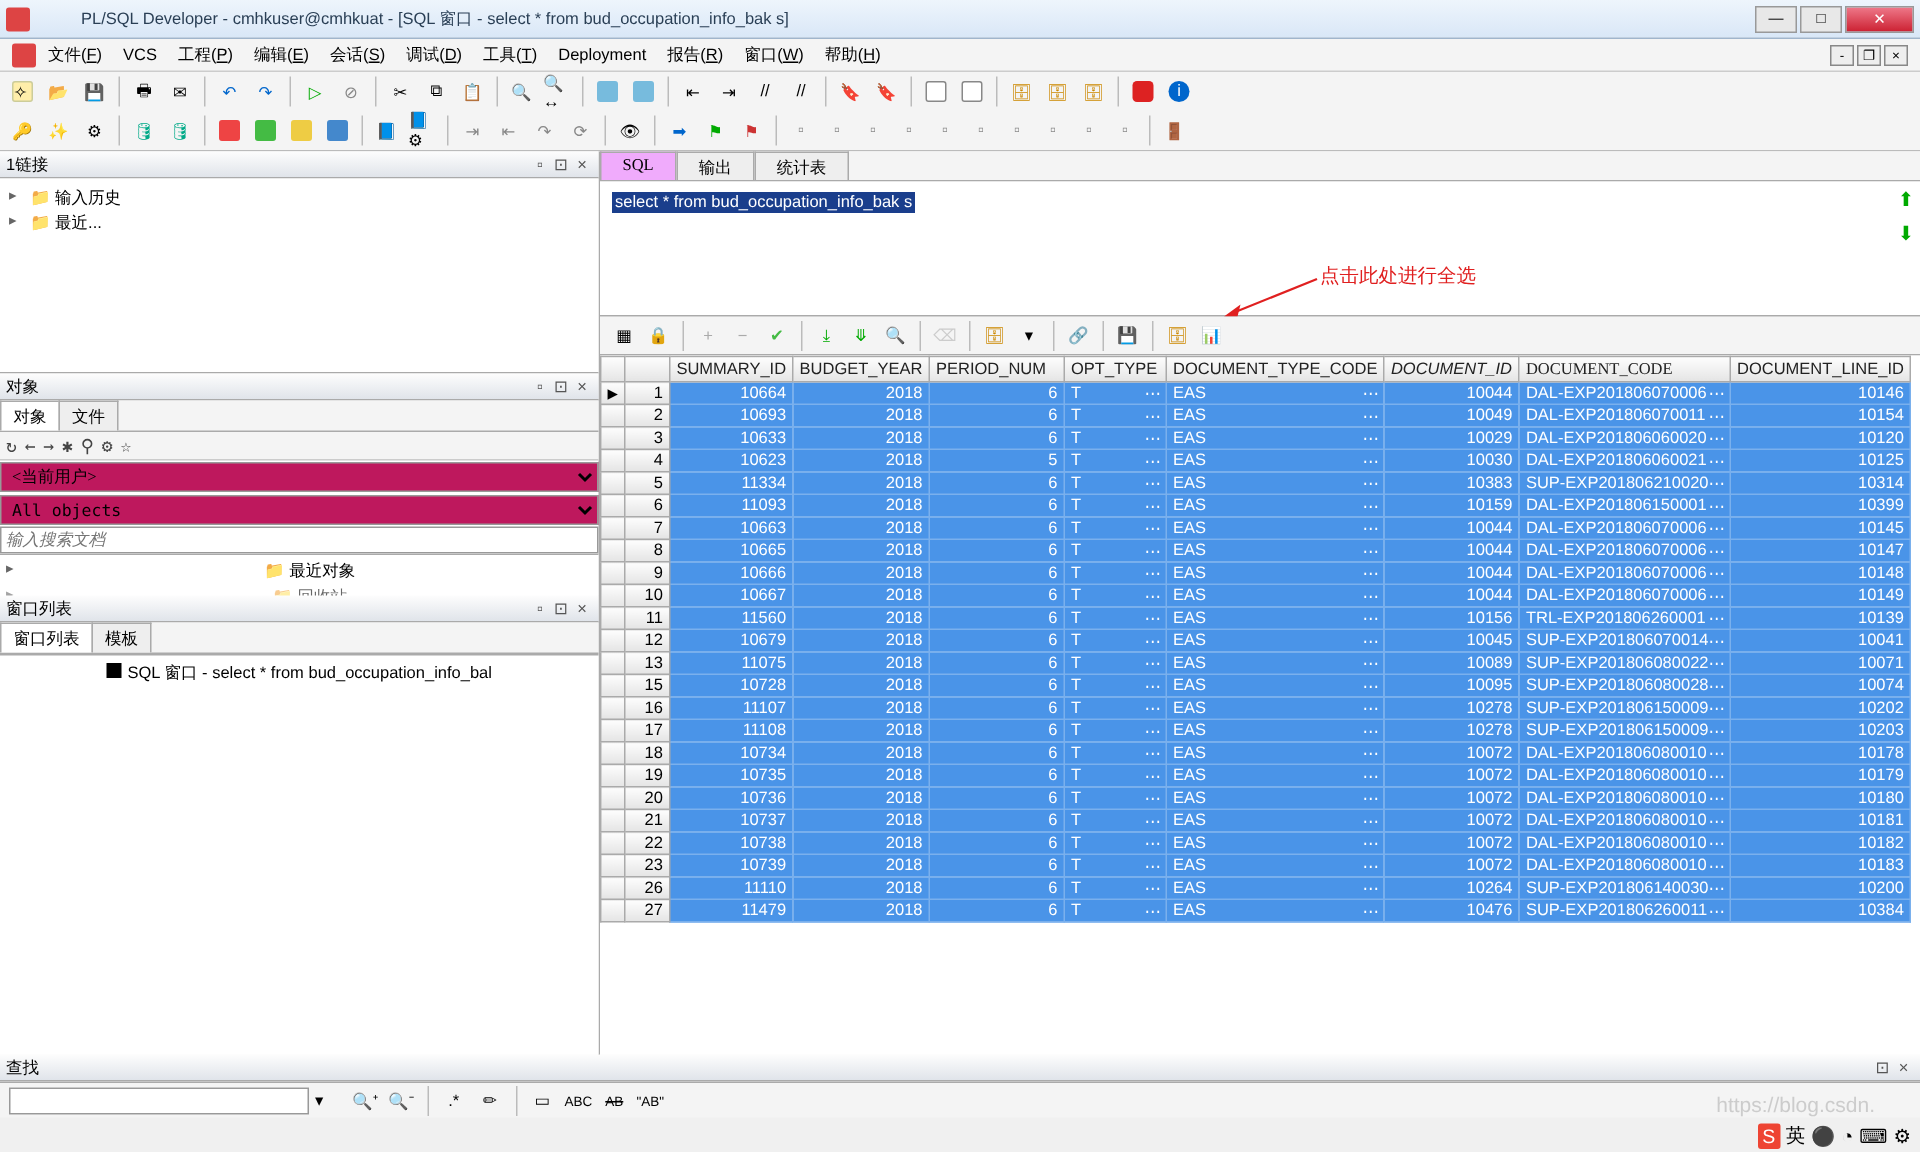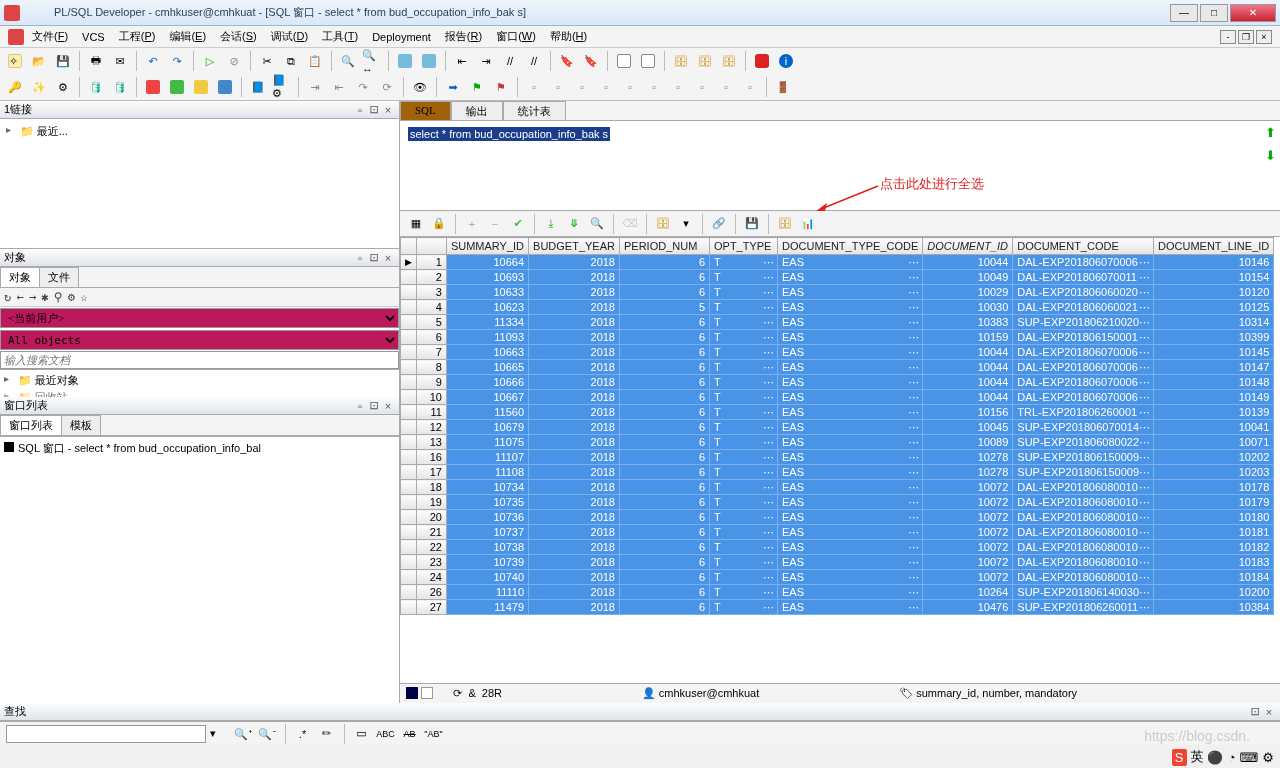--- a/index.html
+++ b/index.html
@@ -43,25 +43,25 @@
 
 .obj-tabs { display: flex; background: #f4f4f4; border-bottom: 1px solid #aaa; font-family: SimSun, monospace; }
 .obj-tab { padding: 2px 8px; border: 1px solid #aaa; border-bottom: none; background: #fff; margin-right: -1px; }
 .obj-tab.inactive { background: #eee; }
 
 .obj-toolbar { background: #f4f4f4; padding: 2px 4px; font-size: 12px; color: #444; border-bottom: 1px solid #ccc; font-family: monospace; letter-spacing: -1px; }
 .obj-combo { display: block; width: 100%; height: 20px; border: 1px solid #999; background: #be185d; font-family: SimSun; padding: 0 3px; margin: 1px 0; }
 
 .search-input { width: 100%; border: 1px solid #999; height: 18px; font-style: italic; color: #888; padding: 0 3px; font-family: SimSun; }
 
-.list-area { flex: 1; background: #fff; border-top: 1px solid #aaa; overflow: hidden; font-family: SimSun, monospace; font-size: 12px; padding: 2px 4px; }
+.list-area { flex: 1; background: #fff; border-top: 1px solid #aaa; overflow: hidden; font-family: SimSun, monospace; font-size: 12px; padding: 2px 4px; text-align: center; }
 
 
 .sql-tabs { display: flex; background: #f4f4f4; border-bottom: 1px solid #aaa; height: 20px; }
-.sql-tab { padding: 2px 14px; border: 1px solid #aaa; border-bottom: none; background: #a16207; font-family: SimSun; }
+.sql-tab { padding: 2px 14px; border: 1px solid #aaa; border-bottom: none; background: #f0abfc; font-family: SimSun; }
 .sql-tab.inactive { background: #eee; }
 
 .sql-editor { height: 90px; background: #fff; padding: 6px 8px; font-family: "Courier New", monospace; font-size: 13px; position: relative; border-bottom: 1px solid #aaa; }
 .sql-text { background: #1a3e8c; color: #fff; padding: 1px 2px; display: inline-block; }
 .annotation { position: absolute; left: 480px; top: 54px; color: #e02020; font-family: SimSun; font-size: 13px; }
 .arrow-svg { position: absolute; left: 413px; top: 30px; }
 .nav-arrows { position: absolute; right: 4px; top: 4px; }
 .nav-arrows div { color: #0a0; font-size: 13px; margin-bottom: 8px; cursor: default; }
 
 .grid-toolbar { background: #f4f4f4; height: 26px; border-bottom: 1px solid #aaa; display: flex; align-items: center; padding: 2px 6px; gap: 3px; }
@@ -237,20 +237,21 @@
 
   <div class="left-pane">
     <div class="panel-hdr">
       <span>1链接</span>
       <span class="spacer"></span>
       <span class="pbtn">▫</span>
       <span class="pbtn">⊡</span>
       <span class="pbtn">×</span>
     </div>
     <div class="tree">
+      <div class="tree-item"><span class="folder">📁</span><span>输入历史</span></div>
       <div class="tree-item"><span class="folder">📁</span><span>最近...</span></div>
     </div>
 
     <div class="panel-hdr">
       <span>对象</span>
       <span class="spacer"></span>
       <span class="pbtn">▫</span>
       <span class="pbtn">⊡</span>
       <span class="pbtn">×</span>
     </div>
@@ -332,21 +333,21 @@
         <thead>
             <tr id="grid-header">
               <th style="width:14px"></th>
               <th style="width:30px"></th>
               <th style="min-width: 82px;">SUMMARY_ID</th>
               <th style="min-width: 90px;">BUDGET_YEAR</th>
               <th style="min-width: 90px;">PERIOD_NUM</th>
               <th style="min-width: 68px;">OPT_TYPE</th>
               <th style="min-width: 128px;">DOCUMENT_TYPE_CODE</th>
               <th style="min-width: 90px; font-style: italic;">DOCUMENT_ID</th>
-              <th style="min-width: 136px;">DOCUMENT_CODE</th>
+              <th style="min-width: 136px; font-family: Liberation Serif, serif;">DOCUMENT_CODE</th>
               <th style="min-width: 112px;">DOCUMENT_LINE_ID</th>
             </tr>
           </thead>
         <tbody id="grid-body">
             <tr>
               <td class="indicator">▶</td>
               <td class="rownum">1</td>
               <td class="num">10664</td>
               <td class="num">2018</td>
               <td class="num">6</td>
@@ -495,20 +496,32 @@
               <td class="num">2018</td>
               <td class="num">6</td>
               <td class="txt">T<span class="dots">⋯</span></td>
               <td class="txt">EAS<span class="dots">⋯</span></td>
               <td class="num">10089</td>
               <td class="txt">SUP-EXP201806080022<span class="dots">⋯</span></td>
               <td class="num">10071</td>
             </tr>
             <tr>
               <td class="indicator"></td>
+              <td class="rownum">15</td>
+              <td class="num">10728</td>
+              <td class="num">2018</td>
+              <td class="num">6</td>
+              <td class="txt">T<span class="dots">⋯</span></td>
+              <td class="txt">EAS<span class="dots">⋯</span></td>
+              <td class="num">10095</td>
+              <td class="txt">SUP-EXP201806080028<span class="dots">⋯</span></td>
+              <td class="num">10074</td>
+            </tr>
+            <tr>
+              <td class="indicator"></td>
               <td class="rownum">16</td>
               <td class="num">11107</td>
               <td class="num">2018</td>
               <td class="num">6</td>
               <td class="txt">T<span class="dots">⋯</span></td>
               <td class="txt">EAS<span class="dots">⋯</span></td>
               <td class="num">10278</td>
               <td class="txt">SUP-EXP201806150009<span class="dots">⋯</span></td>
               <td class="num">10202</td>
             </tr>
@@ -591,32 +604,20 @@
               <td class="num">2018</td>
               <td class="num">6</td>
               <td class="txt">T<span class="dots">⋯</span></td>
               <td class="txt">EAS<span class="dots">⋯</span></td>
               <td class="num">10072</td>
               <td class="txt">DAL-EXP201806080010<span class="dots">⋯</span></td>
               <td class="num">10183</td>
             </tr>
             <tr>
               <td class="indicator"></td>
-              <td class="rownum">24</td>
-              <td class="num">10740</td>
-              <td class="num">2018</td>
-              <td class="num">6</td>
-              <td class="txt">T<span class="dots">⋯</span></td>
-              <td class="txt">EAS<span class="dots">⋯</span></td>
-              <td class="num">10072</td>
-              <td class="txt">DAL-EXP201806080010<span class="dots">⋯</span></td>
-              <td class="num">10184</td>
-            </tr>
-            <tr>
-              <td class="indicator"></td>
               <td class="rownum">26</td>
               <td class="num">11110</td>
               <td class="num">2018</td>
               <td class="num">6</td>
               <td class="txt">T<span class="dots">⋯</span></td>
               <td class="txt">EAS<span class="dots">⋯</span></td>
               <td class="num">10264</td>
               <td class="txt">SUP-EXP201806140030<span class="dots">⋯</span></td>
               <td class="num">10200</td>
             </tr>
@@ -629,27 +630,20 @@
               <td class="txt">T<span class="dots">⋯</span></td>
               <td class="txt">EAS<span class="dots">⋯</span></td>
               <td class="num">10476</td>
               <td class="txt">SUP-EXP201806260011<span class="dots">⋯</span></td>
               <td class="num">10384</td>
             </tr>
           </tbody>
       </table>
     </div>
 
-    <div class="status1">
-      <span><span class="box" style="background:#004"></span> <span class="box" style="background:#fff;border:1px solid #999"></span></span>
-      <span>⟳ &nbsp;&amp;&nbsp; <span>28R</span></span>
-      <span style="margin-left:120px">👤 <span>cmhkuser@cmhkuat</span></span>
-      <span style="margin-left:120px">🏷 <span>summary_id, number, mandatory</span></span>
-      <span class="spacer" style="flex:1"></span>
-    </div>
   </div>
 </div>
 
 <div class="panel-hdr">
   <span>查找</span>
   <span class="spacer"></span>
   <span class="pbtn">⊡</span>
   <span class="pbtn">×</span>
 </div>
 <div class="find-bar">

